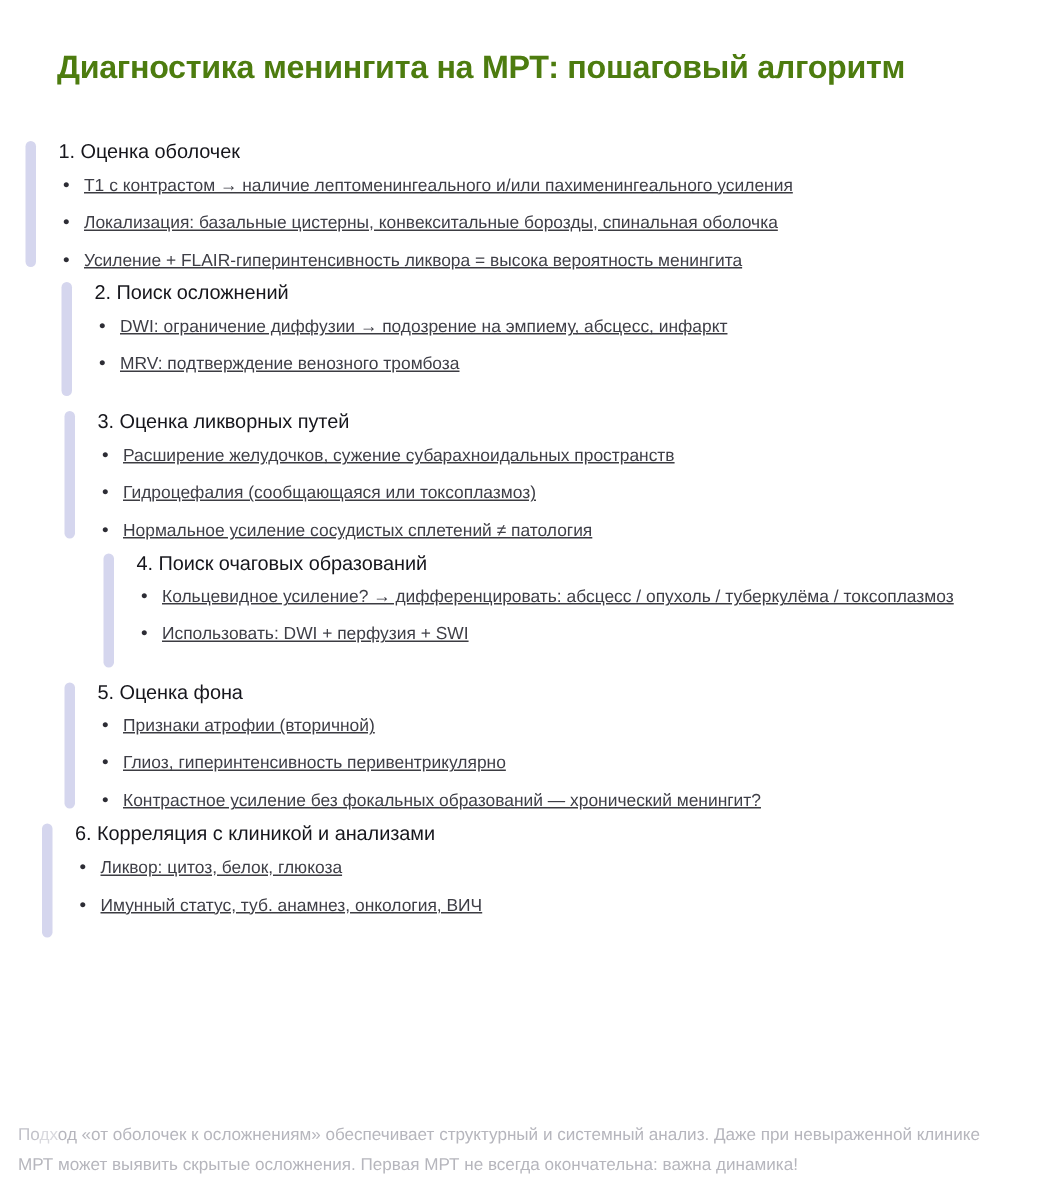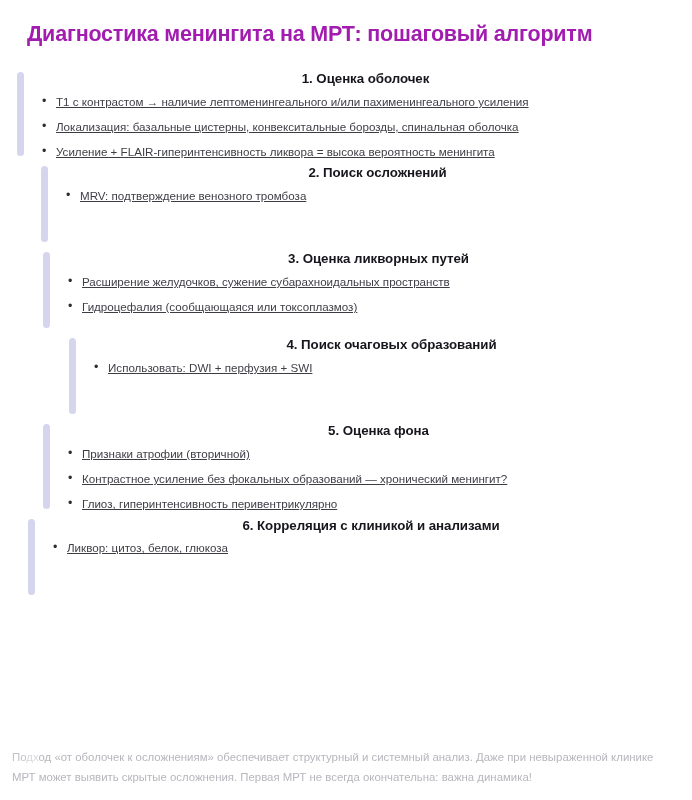--- a/index.html
+++ b/index.html
@@ -13,26 +13,26 @@
     background: #ffffff;
     font-family: "Liberation Sans", "DejaVu Sans", sans-serif;
     color: #3c3c42;
     overflow: hidden;
     position: relative;
     -webkit-font-smoothing: antialiased;
   }
 
   
   .page-title {
-    margin: 5px;
+    margin: 16px;
     padding: 16px 30px 0 22px;
     font-size: 21.5px;
     line-height: 1.30;
     font-weight: bold;
-    color: #a21caf;
+    color: #4d7c0f;
     letter-spacing: -0.2px;
   }
 
   
   .steps {
     margin: 0;
     padding: 14px 0 0 0;
     list-style: none;
   }
 
@@ -52,25 +52,24 @@
     top: 4px;
     bottom: 6px;
     width: 7px;
     border-radius: 4px;
     background: #d5d6ee;
   }
 
   .step-heading {
     margin: 0 0 6px 0;
     font-size: 13.3px;
-    font-weight: bold;
+    font-weight: normal;
     color: #16161c;
     line-height: 1.35;
     letter-spacing: -0.05px;
-    text-align: center;
   }
 
   .bullets {
     margin: 0;
     padding: 0;
     list-style: none;
     text-decoration: underline;
   }
 
   .bullet {
@@ -133,51 +132,55 @@
       <ul class="bullets">
         <li class="bullet">T1 с контрастом → наличие лептоменингеального и/или пахименингеального усиления</li>
         <li class="bullet">Локализация: базальные цистерны, конвекситальные борозды, спинальная оболочка</li>
         <li class="bullet">Усиление + FLAIR-гиперинтенсивность ликвора = высока вероятность менингита</li>
       </ul>
     </div>
     <div class="step" style="margin-left: 41px;">
       <span class="step-bar" style="background: rgb(213, 214, 238);"></span>
       <div class="step-heading">2. Поиск осложнений</div>
       <ul class="bullets">
+        <li class="bullet">DWI: ограничение диффузии → подозрение на эмпиему, абсцесс, инфаркт</li>
         <li class="bullet">MRV: подтверждение венозного тромбоза</li>
       </ul>
     </div>
     <div class="step" style="margin-left: 43px;">
       <span class="step-bar" style="background: rgb(213, 214, 238);"></span>
       <div class="step-heading">3. Оценка ликворных путей</div>
       <ul class="bullets">
         <li class="bullet">Расширение желудочков, сужение субарахноидальных пространств</li>
         <li class="bullet">Гидроцефалия (сообщающаяся или токсоплазмоз)</li>
+        <li class="bullet">Нормальное усиление сосудистых сплетений ≠ патология</li>
       </ul>
     </div>
     <div class="step" style="margin-left: 69px;">
       <span class="step-bar" style="background: rgb(213, 214, 238);"></span>
       <div class="step-heading">4. Поиск очаговых образований</div>
       <ul class="bullets">
+        <li class="bullet">Кольцевидное усиление? → дифференцировать: абсцесс / опухоль / туберкулёма / токсоплазмоз</li>
         <li class="bullet">Использовать: DWI + перфузия + SWI</li>
       </ul>
     </div>
     <div class="step" style="margin-left: 43px;">
       <span class="step-bar" style="background: rgb(213, 214, 238);"></span>
       <div class="step-heading">5. Оценка фона</div>
       <ul class="bullets">
         <li class="bullet">Признаки атрофии (вторичной)</li>
+        <li class="bullet">Глиоз, гиперинтенсивность перивентрикулярно</li>
         <li class="bullet">Контрастное усиление без фокальных образований — хронический менингит?</li>
-        <li class="bullet">Глиоз, гиперинтенсивность перивентрикулярно</li>
       </ul>
     </div>
     <div class="step" style="margin-left: 28px;">
       <span class="step-bar" style="background: rgb(213, 214, 238);"></span>
       <div class="step-heading">6. Корреляция с клиникой и анализами</div>
       <ul class="bullets">
         <li class="bullet">Ликвор: цитоз, белок, глюкоза</li>
+        <li class="bullet">Имунный статус, туб. анамнез, онкология, ВИЧ</li>
       </ul>
     </div>
   </div>
 
 <p class="footer-note">
   <span class="faded-lead">По</span><span class="faded-mid">дх</span><span class="faded-tail">од «от оболочек к осложнениям» обеспечивает структурный и системный анализ. Даже при невыраженной клинике МРТ может выявить скрытые осложнения. Первая МРТ не всегда окончательна: важна динамика!</span>
 </p>
 
 </body></html>

